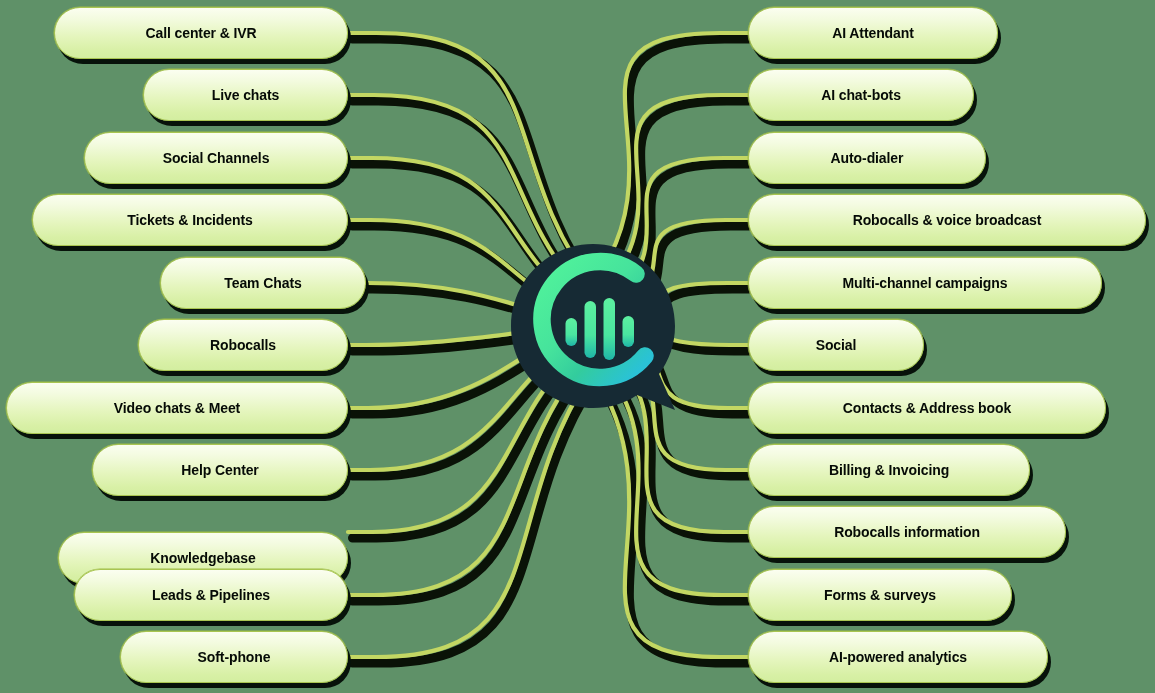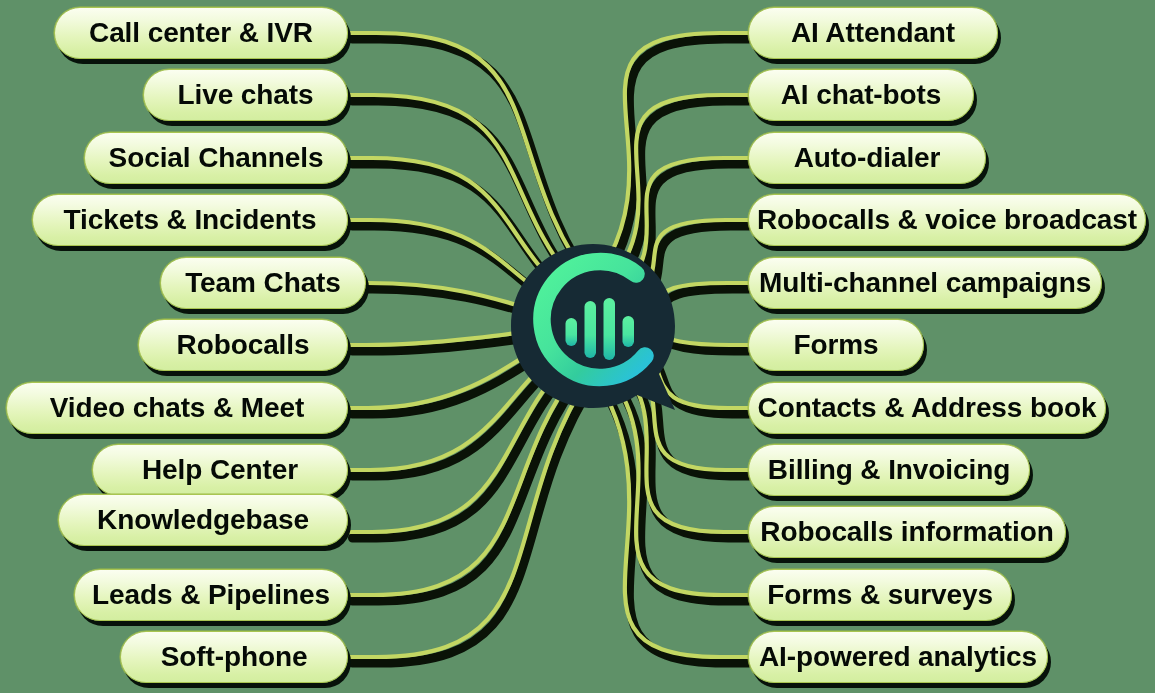--- a/index.html
+++ b/index.html
@@ -47,21 +47,21 @@
                 0 0 0 0.5px #9dbb49;
     display: flex;
     align-items: center;
     justify-content: center;
     z-index: 3;
     padding: 0 22px;
     white-space: nowrap;
   }
   .pill .label {
     font-family: "Liberation Sans", sans-serif;
-    font-size: 28px;
+    font-size: 14px;
     font-weight: 700;
     letter-spacing: -0.1px;
     color: #050a06;
     line-height: 1;
     user-select: none;
   }
   .pill.left  { text-align: center; }
   .pill.right { text-align: center; }
 
   
@@ -153,21 +153,21 @@
       </div>
       <div class="pill left" style="width: 210px; top: 319px; left: 138px;">
         <span class="label">Robocalls</span>
       </div>
       <div class="pill left" style="width: 342px; top: 382px; left: 6px;">
         <span class="label">Video chats &amp; Meet</span>
       </div>
       <div class="pill left" style="width: 256px; top: 444px; left: 92px;">
         <span class="label">Help Center</span>
       </div>
-      <div class="pill left" style="width: 290px; top: 494px; left: 58px;">
+      <div class="pill left" style="width: 290px; top: 532px; left: 58px;">
         <span class="label">Knowledgebase</span>
       </div>
       <div class="pill left" style="width: 274px; top: 569px; left: 74px;">
         <span class="label">Leads &amp; Pipelines</span>
       </div>
       <div class="pill left" style="width: 228px; top: 631px; left: 120px;">
         <span class="label">Soft-phone</span>
       </div>
     </div>
 
@@ -181,21 +181,21 @@
       <div class="pill right" style="width: 238px; top: 132px; left: 748px;">
         <span class="label">Auto-dialer</span>
       </div>
       <div class="pill right" style="width: 398px; top: 194px; left: 748px;">
         <span class="label">Robocalls &amp; voice broadcast</span>
       </div>
       <div class="pill right" style="width: 354px; top: 257px; left: 748px;">
         <span class="label">Multi-channel campaigns</span>
       </div>
       <div class="pill right" style="width: 176px; top: 319px; left: 748px;">
-        <span class="label">Forms</span>
+        <span class="label">Social</span>
       </div>
       <div class="pill right" style="width: 358px; top: 382px; left: 748px; align-items: center;">
         <span class="label">Contacts &amp; Address book</span>
       </div>
       <div class="pill right" style="width: 282px; top: 444px; left: 748px;">
         <span class="label">Billing &amp; Invoicing</span>
       </div>
       <div class="pill right" style="width: 318px; top: 506px; left: 748px;">
         <span class="label">Robocalls information</span>
       </div>

